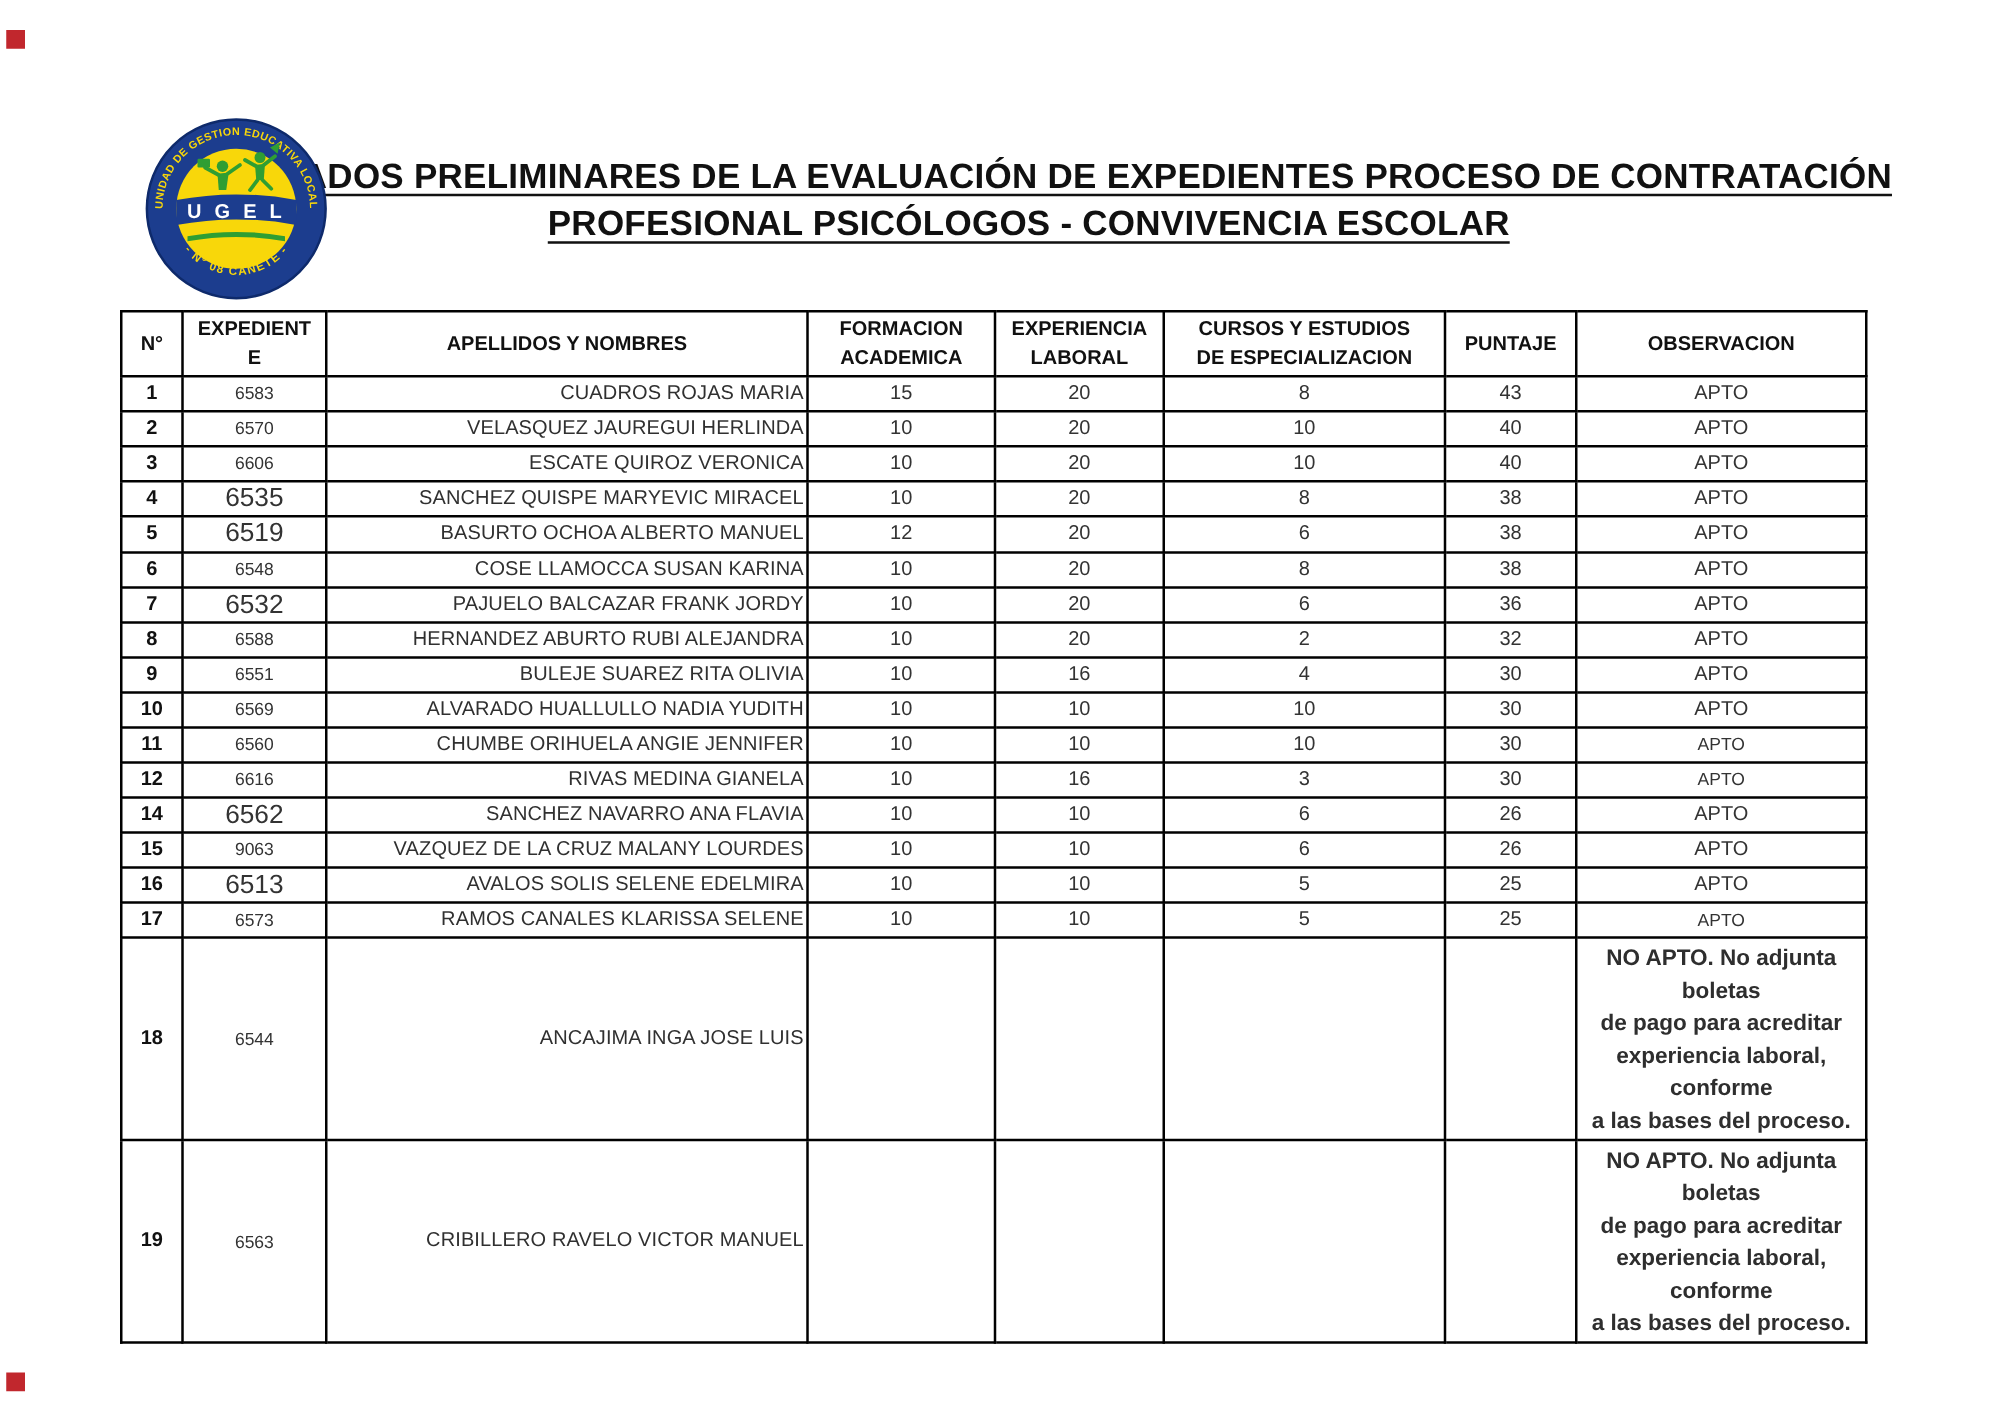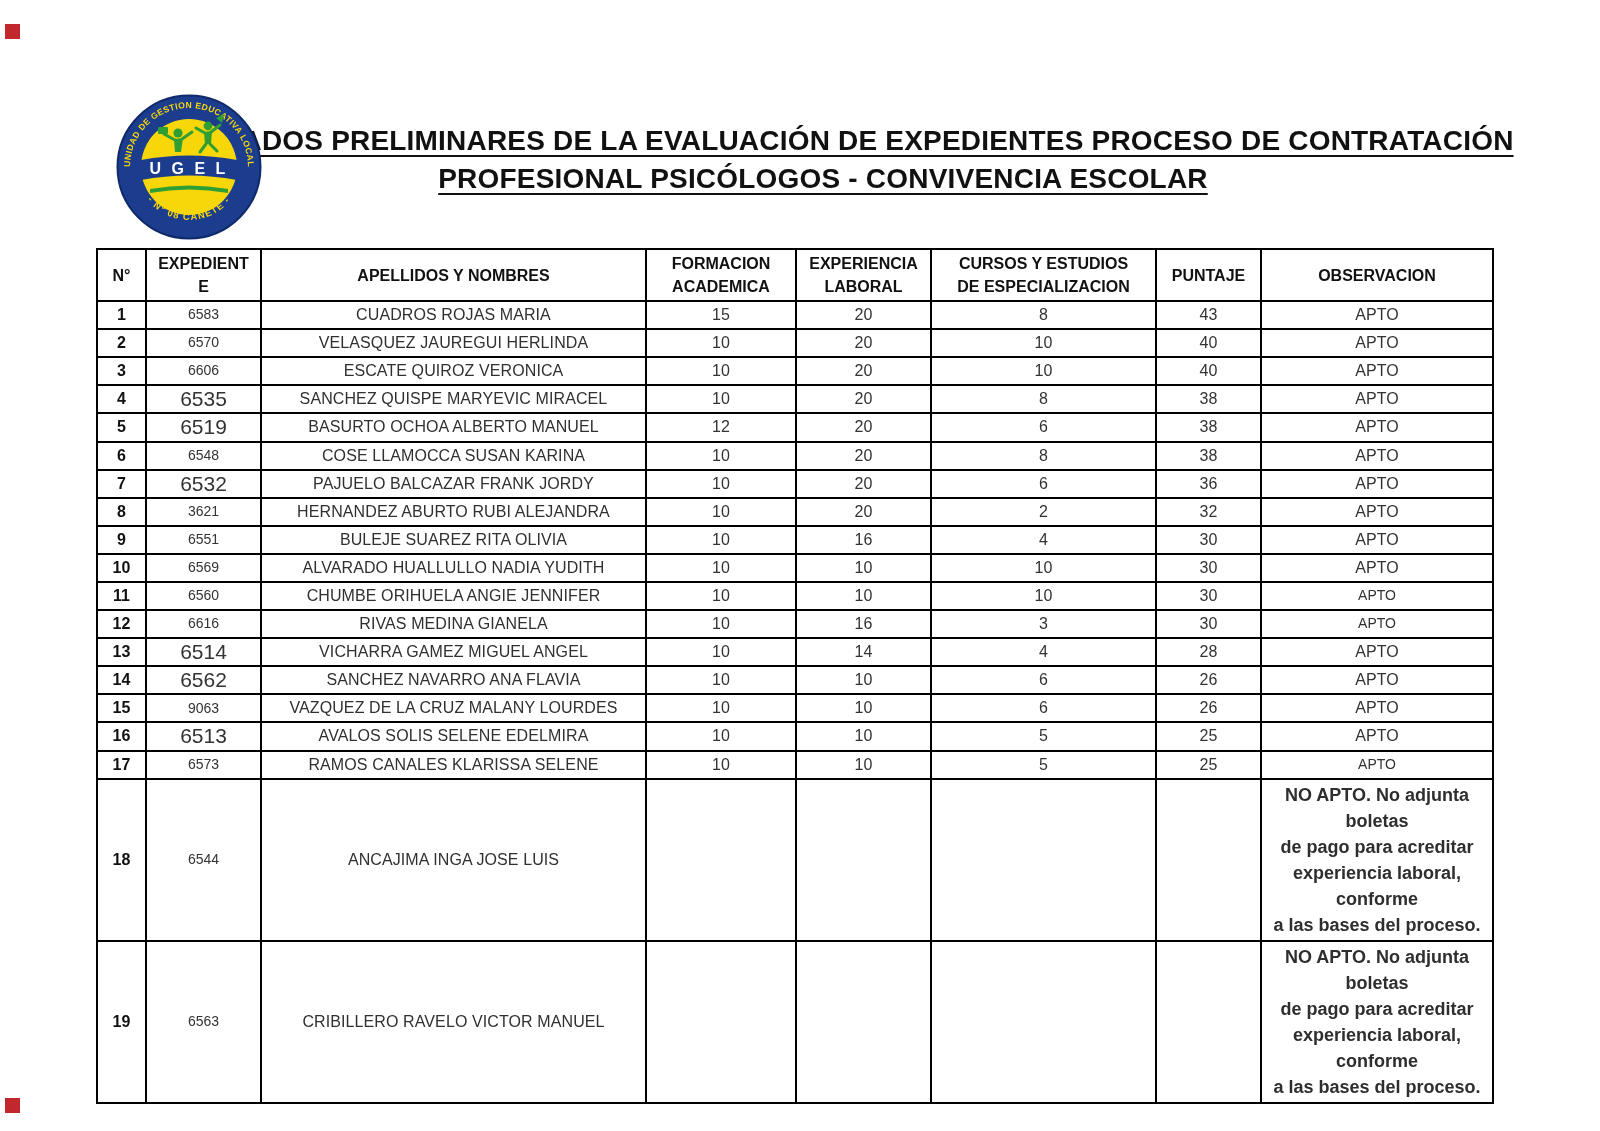--- a/index.html
+++ b/index.html
@@ -31,21 +31,21 @@
     background: #fff;
   }
   .results th, .results td { border: 2px solid #000; overflow: hidden; }
   .results thead tr { height: 52px; }
   .results th { font-size: 16px; font-weight: bold; line-height: 23px; padding: 0 2px; color: #111; text-align: center; }
   .results tbody tr { height: 28px; }
   .results td { font-size: 16px; text-align: center; padding: 0 2px; color: #333; line-height: 1.25; }
   td.c-num { font-weight: bold; color: #111; }
   td.c-exp { font-size: 21px; }
   td.c-exp.big { font-size: 14px; }
-  td.c-nom { text-align: center; padding-left: 2px; color: #303030; letter-spacing: 0.1px; }
+  td.c-nom { text-align: right; padding-left: 2px; color: #303030; letter-spacing: 0.1px; }
   td.c-obs { font-size: 16px; }
   td.c-obs.small { font-size: 14px; }
   td.c-obs.noapto { font-size: 18px; line-height: 26px; padding: 2px 4px; color: #2e2e2e; font-weight: bold; }
   tr.row-tall { height: 114px; }
   tr.row-tall.last { height: 118px; }
 </style>
 </head>
 <body>
 
 <div class="marker" id="marker-top" style="background: rgb(193, 39, 45);"></div>
@@ -195,21 +195,21 @@
     <td class="c-exp">6532</td>
     <td class="c-nom">PAJUELO BALCAZAR FRANK JORDY</td>
     <td class="c-val">10</td>
     <td class="c-val">20</td>
     <td class="c-val">6</td>
     <td class="c-val">36</td>
     <td class="c-obs">APTO</td>
   </tr>
       <tr>
     <td class="c-num">8</td>
-    <td class="c-exp big">3621</td>
+    <td class="c-exp big">6588</td>
     <td class="c-nom">HERNANDEZ ABURTO RUBI ALEJANDRA</td>
     <td class="c-val">10</td>
     <td class="c-val">20</td>
     <td class="c-val">2</td>
     <td class="c-val">32</td>
     <td class="c-obs">APTO</td>
   </tr>
       <tr>
     <td class="c-num">9</td>
     <td class="c-exp big">6551</td>
@@ -242,30 +242,20 @@
   </tr>
       <tr>
     <td class="c-num">12</td>
     <td class="c-exp big">6616</td>
     <td class="c-nom">RIVAS MEDINA GIANELA</td>
     <td class="c-val">10</td>
     <td class="c-val">16</td>
     <td class="c-val">3</td>
     <td class="c-val">30</td>
     <td class="c-obs small">APTO</td>
-  </tr>
-      <tr>
-    <td class="c-num">13</td>
-    <td class="c-exp">6514</td>
-    <td class="c-nom">VICHARRA GAMEZ MIGUEL ANGEL</td>
-    <td class="c-val">10</td>
-    <td class="c-val">14</td>
-    <td class="c-val">4</td>
-    <td class="c-val">28</td>
-    <td class="c-obs">APTO</td>
   </tr>
       <tr>
     <td class="c-num">14</td>
     <td class="c-exp">6562</td>
     <td class="c-nom">SANCHEZ NAVARRO ANA FLAVIA</td>
     <td class="c-val">10</td>
     <td class="c-val">10</td>
     <td class="c-val">6</td>
     <td class="c-val">26</td>
     <td class="c-obs">APTO</td>

